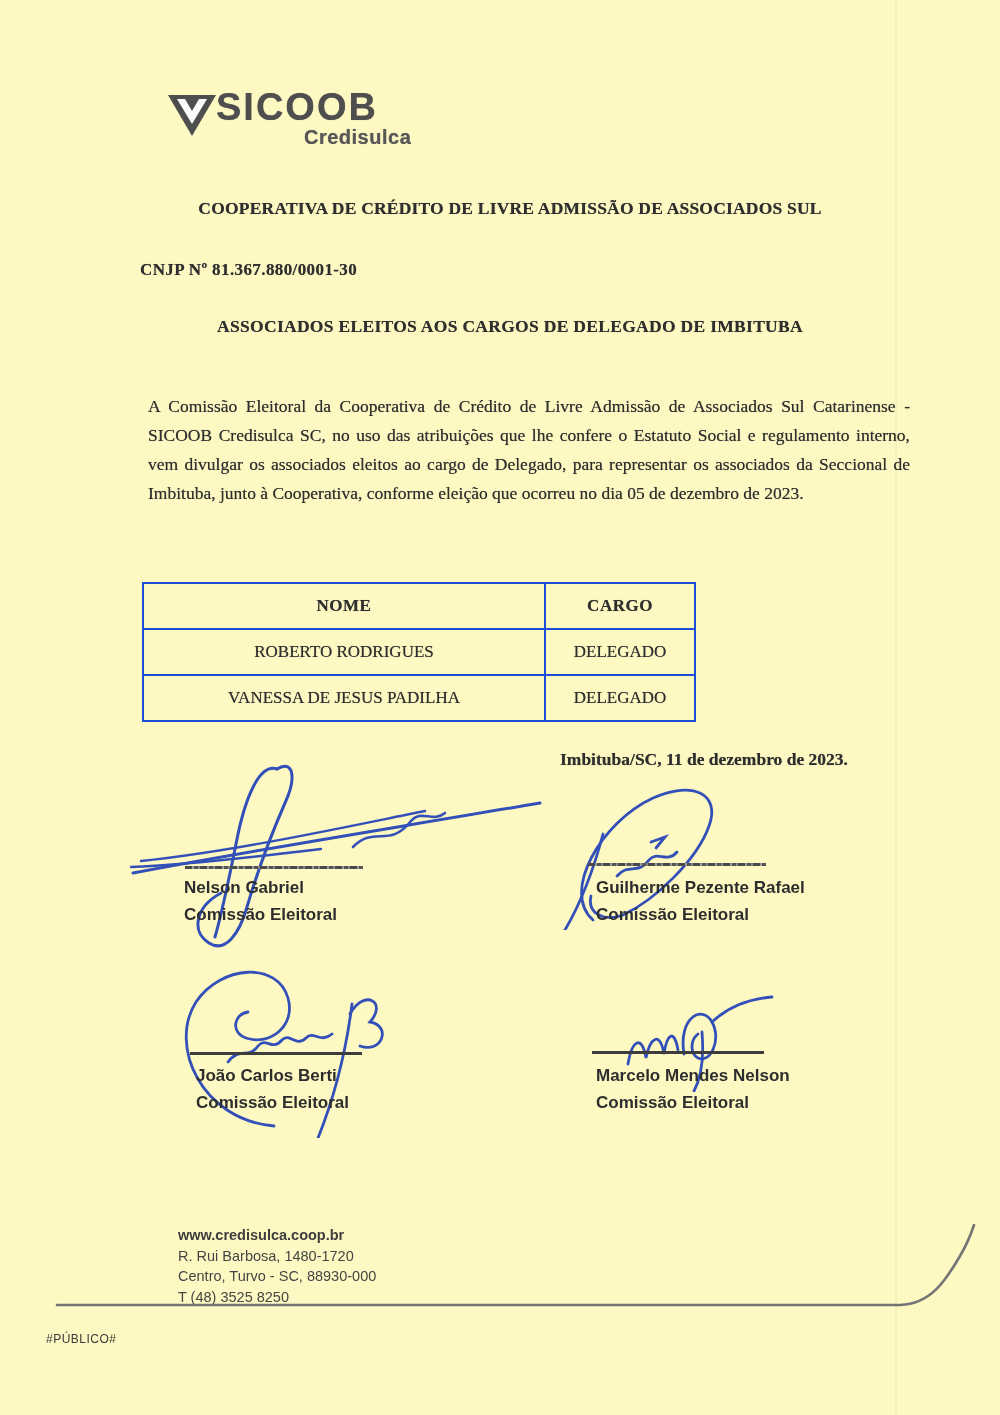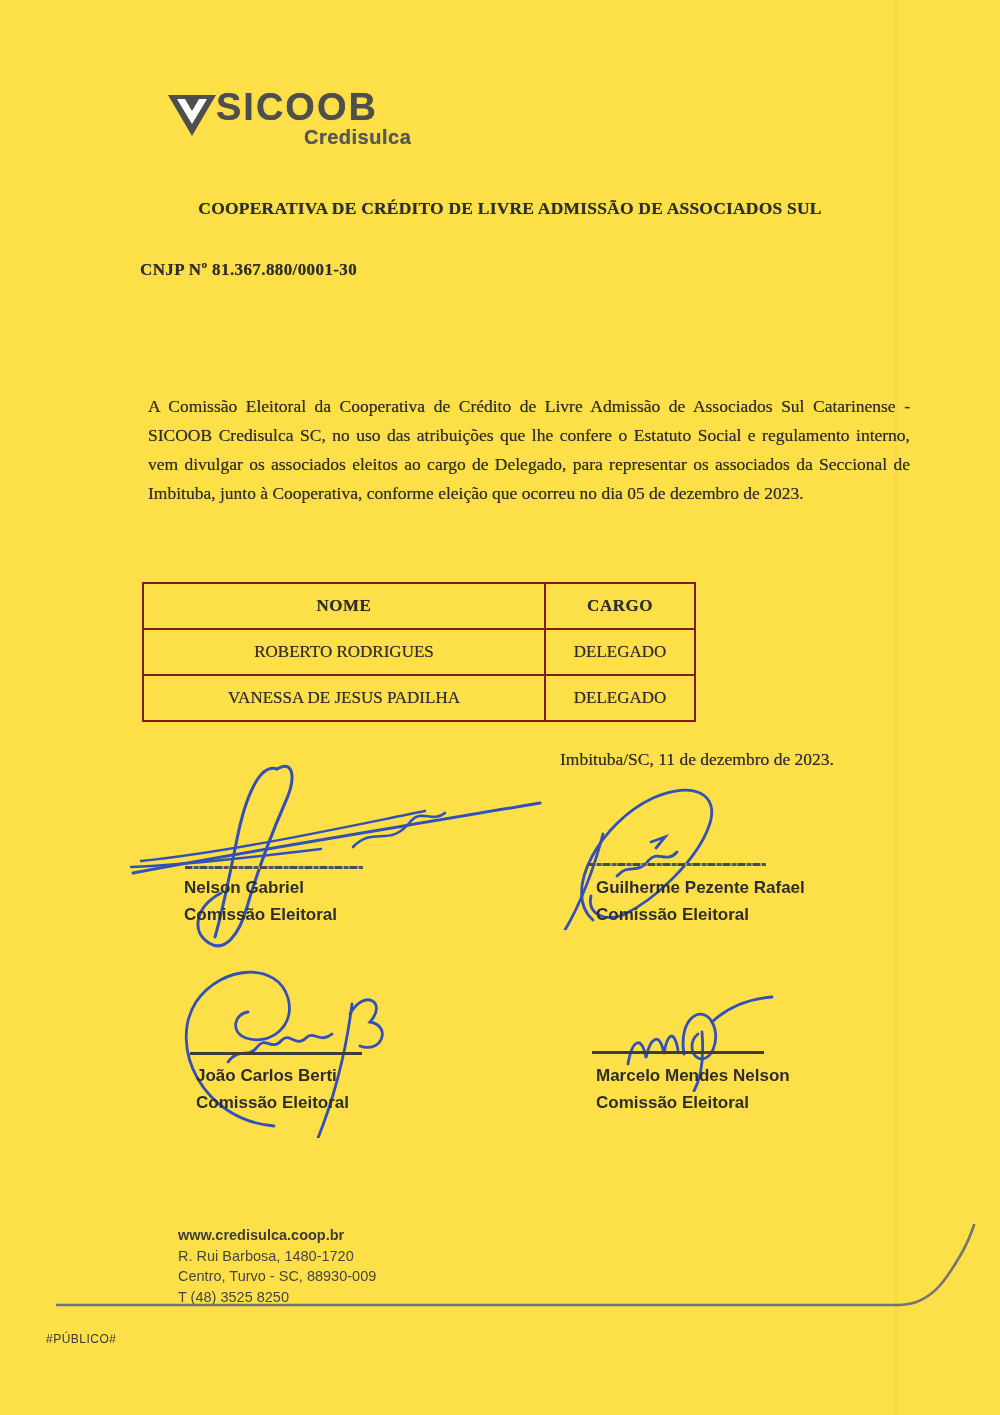--- a/index.html
+++ b/index.html
@@ -1,20 +1,20 @@
 <!DOCTYPE html>
 <html><head>
 <meta charset="utf-8">
 <style>
   html,body{margin:0;padding:0;background:#e8e8e8;}
   .page{
     position:relative;
     width:1000px;height:1415px;
     margin:0 auto;
-    background:#fde047;
+    background:#fef9c3;
     overflow:hidden;
     font-family:"Liberation Serif", serif;
     color:#2e2e2e;
   }
   
   .page::after{
     content:"";position:absolute;top:0;left:895px;width:2px;height:100%;
     background:rgba(0,0,0,0.035);pointer-events:none;
   }
   .scan-ink{ text-shadow:0 0 0.7px rgba(46,46,46,0.65); }
@@ -54,28 +54,28 @@
     font-size:17.5px;line-height:29px;text-align:justify;
   }
 
   
   .delegates-table{
     position:absolute;left:142px;top:582px;
     border-collapse:collapse;
     font-size:17px;
   }
   .delegates-table th,.delegates-table td{
-    border:2px solid #7f1d1d;text-align:center;height:44px;padding:0 6px;
+    border:2px solid #1d4ed8;text-align:center;height:44px;padding:0 6px;
   }
   .delegates-table th{font-weight:bold;font-size:17px;letter-spacing:0.5px;}
   .col-nome{width:388px;}
   .col-cargo{width:136px;}
 
   
-  .date-line{position:absolute;left:560px;top:749px;font-size:17.5px;}
+  .date-line{position:absolute;left:560px;top:749px;font-size:17.5px;font-weight:bold;}
 
   
   .sig-svg{position:absolute;pointer-events:none;}
   .sig-line{
     position:absolute;height:3px;
     background:repeating-linear-gradient(90deg,#4a4a4a 0 7px,#9a9a9a 7px 9px,#555 9px 13px,#888 13px 15px);
   }
   .sig-line.solid{background:#3d3d3d;}
   .sig-labels{
     position:absolute;
@@ -110,20 +110,21 @@
     <div class="logo-word scan-ink">SICOOB</div>
     <div class="logo-sub scan-ink">Credisulca</div>
   </div>
 
   <div class="title-block scan-ink">
     <div>COOPERATIVA DE CRÉDITO DE LIVRE ADMISSÃO DE ASSOCIADOS SUL</div>
   </div>
 
   <div class="registration scan-ink">CNJP Nº 81.367.880/0001-30</div>
 
+  <div class="subject scan-ink">ASSOCIADOS ELEITOS AOS CARGOS DE DELEGADO DE IMBITUBA</div>
 
   <div class="body-par scan-ink">A Comissão Eleitoral da Cooperativa de Crédito de Livre Admissão de Associados Sul Catarinense - SICOOB Credisulca SC, no uso das atribuições que lhe confere o Estatuto Social e regulamento interno, vem divulgar os associados eleitos ao cargo de Delegado, para representar os associados da Seccional de Imbituba, junto à Cooperativa, conforme eleição que ocorreu no dia 05 de dezembro de 2023.</div>
 
   <table class="delegates-table scan-ink">
     <tbody>
         <tr>
       <th class="col-nome">NOME</th>
       <th class="col-cargo">CARGO</th>
     </tr>
     <tr>
@@ -193,21 +194,21 @@
   </svg>
   <div class="sig-line solid" style="left:592px;top:1051px;width:172px;"></div>
   <div class="sig-labels" style="left:596px;top:1062px;">
     <div>Marcelo Mendes Nelson</div>
     <div>Comissão Eleitoral</div>
   </div>
 
   <div class="footer-block">
     <div class="site">www.credisulca.coop.br</div>
     <div>R. Rui Barbosa, 1480-1720</div>
-    <div>Centro, Turvo - SC, 88930-009</div>
+    <div>Centro, Turvo - SC, 88930-000</div>
     <div>T (48) 3525 8250</div>
   </div>
 
   <svg class="swoosh" width="925" height="95" viewBox="0 0 925 95">
     <path d="M 2,83 L 845,83 C 876,82 891,58 905,34 C 911,24 916,12 919,3" fill="none" stroke="#747474" stroke-width="2.6" stroke-linecap="round"></path>
   </svg>
 
   <div class="classification">#PÚBLICO#</div>
 
 </div>

